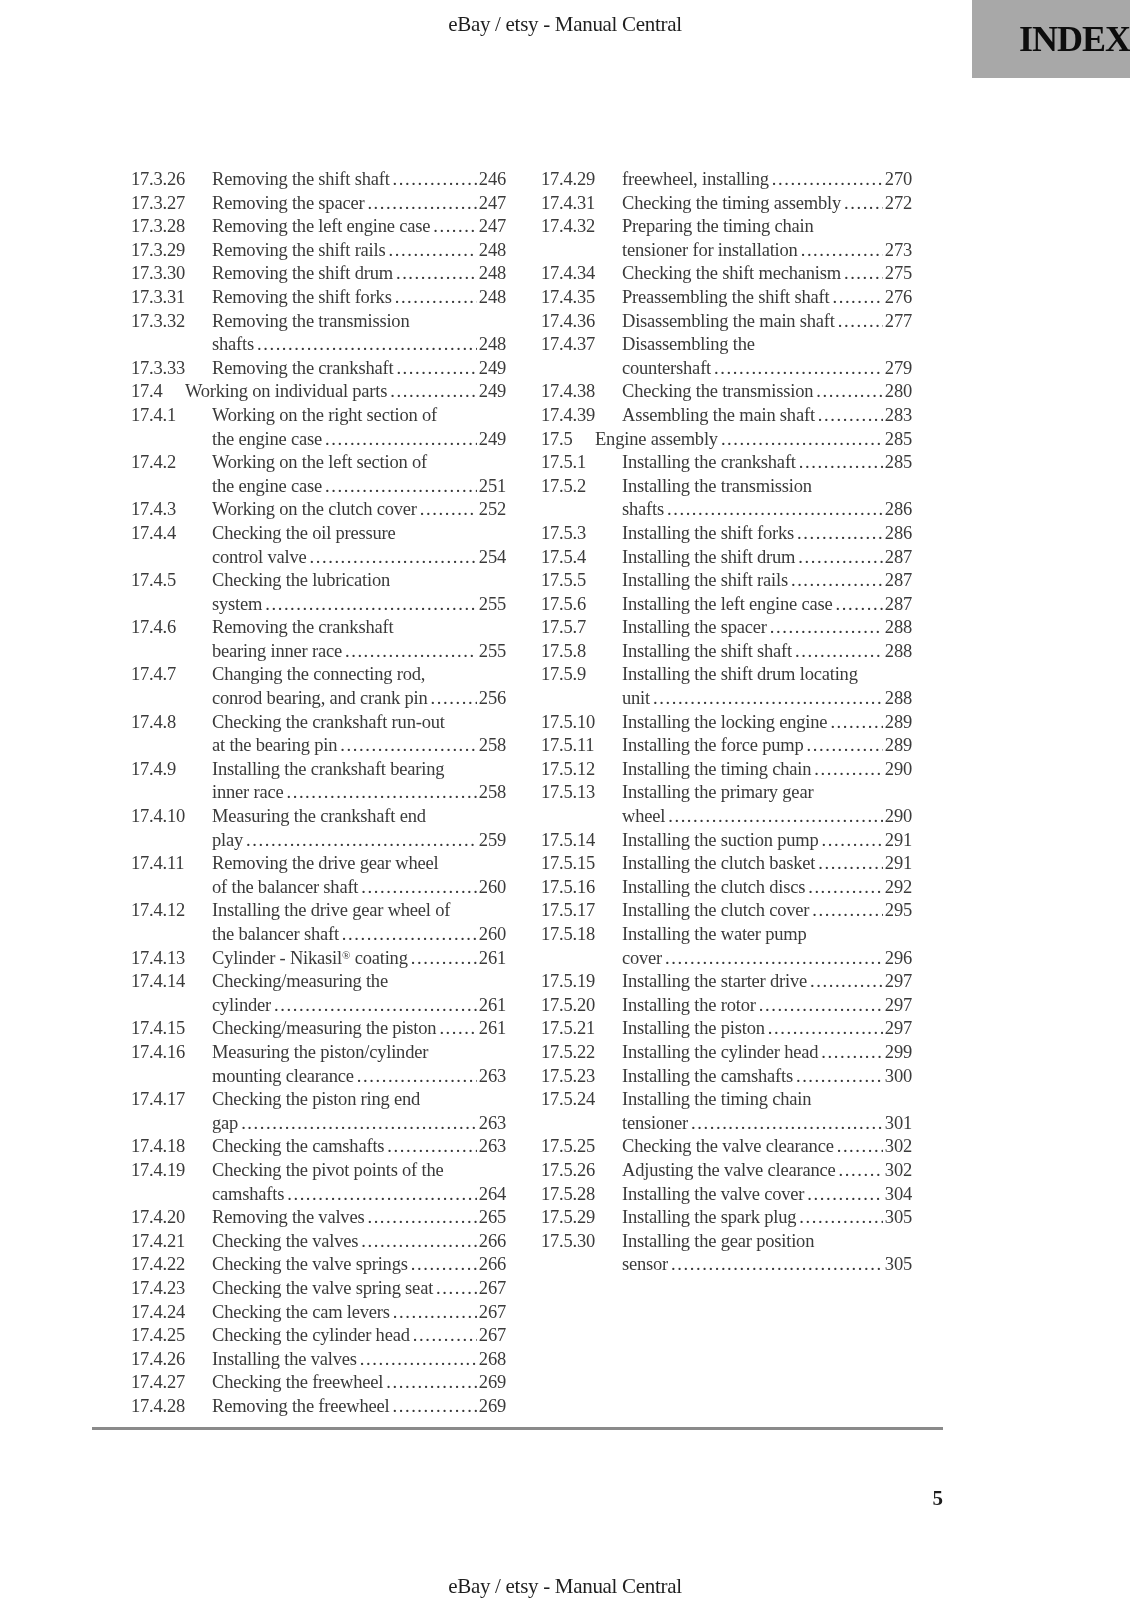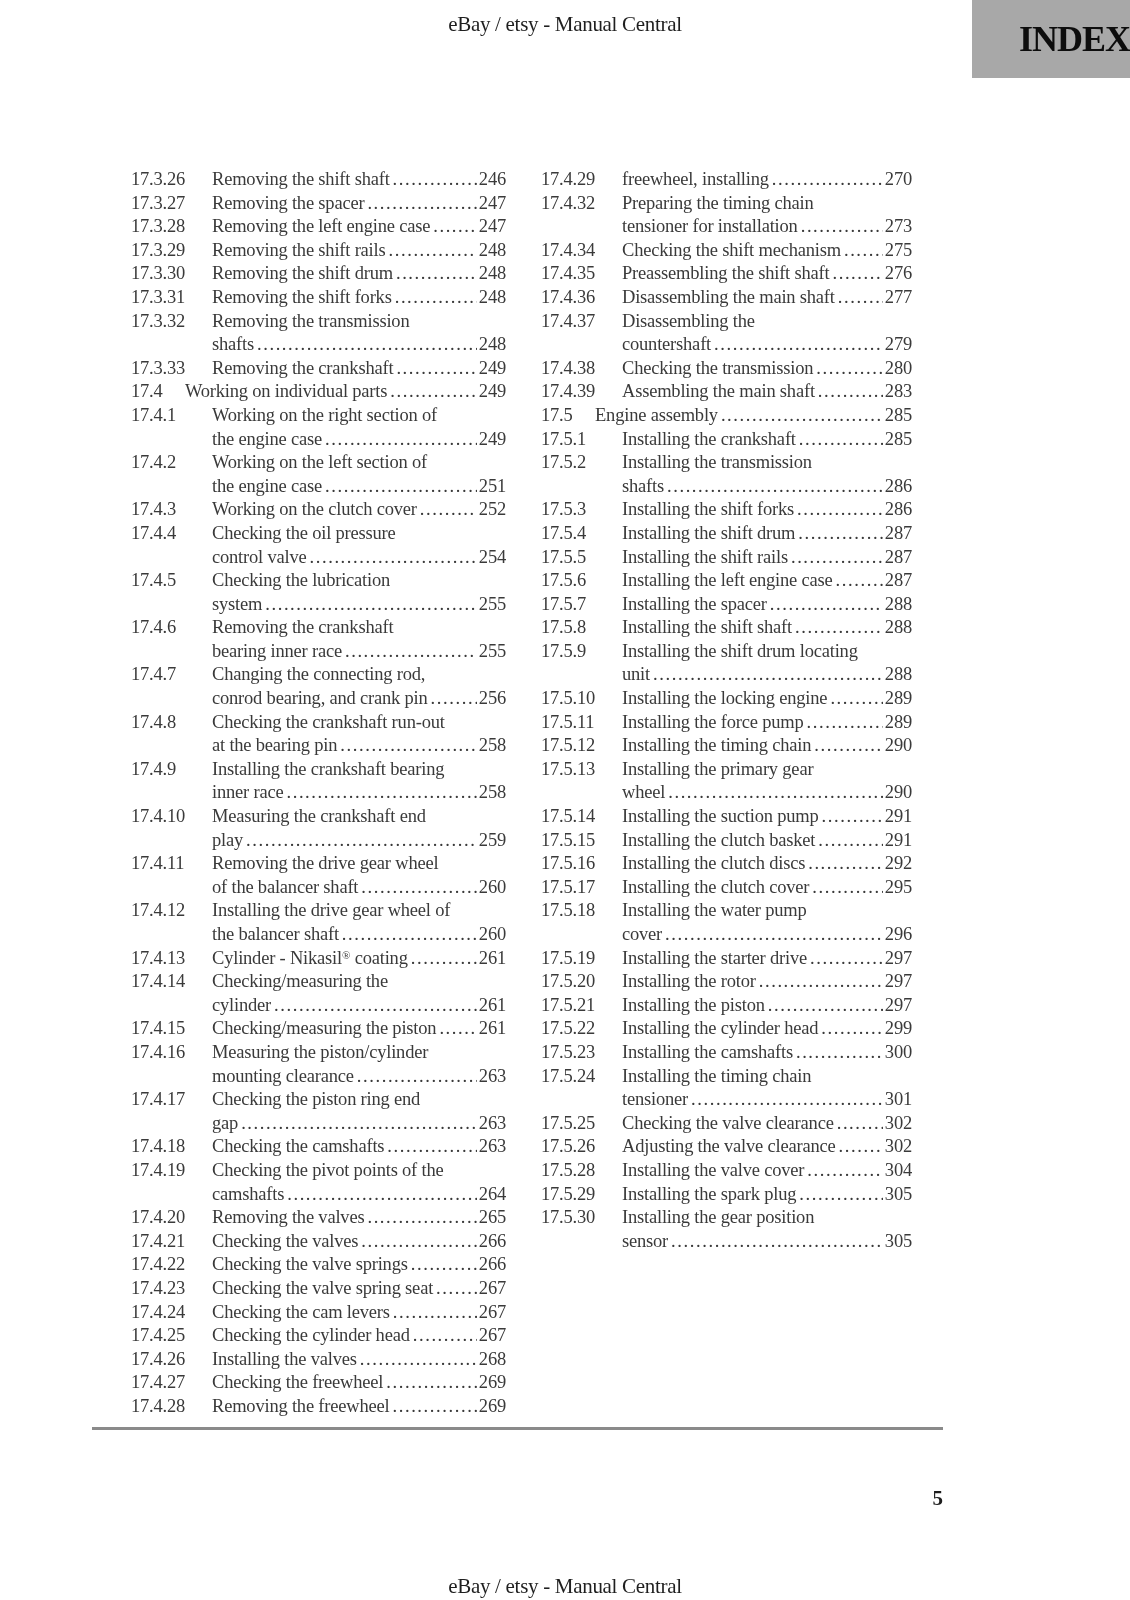--- a/index.html
+++ b/index.html
@@ -474,20 +474,30 @@
           <span class="num">17.4.29</span>
           <span class="body">
             <div class="lastline">
               <span class="t">freewheel, installing</span>
               <span class="leader"></span>
               <span class="pagenum">270</span>
             </div>
           </span>
         </div>
         <div class="entry">
+          <span class="num">17.4.31</span>
+          <span class="body">
+            <div class="lastline">
+              <span class="t">Checking the timing assembly</span>
+              <span class="leader"></span>
+              <span class="pagenum">272</span>
+            </div>
+          </span>
+        </div>
+        <div class="entry">
           <span class="num">17.4.32</span>
           <span class="body">
             <div class="line">Preparing the timing chain</div>
             <div class="lastline">
               <span class="t">tensioner for installation</span>
               <span class="leader"></span>
               <span class="pagenum">273</span>
             </div>
           </span>
         </div>

